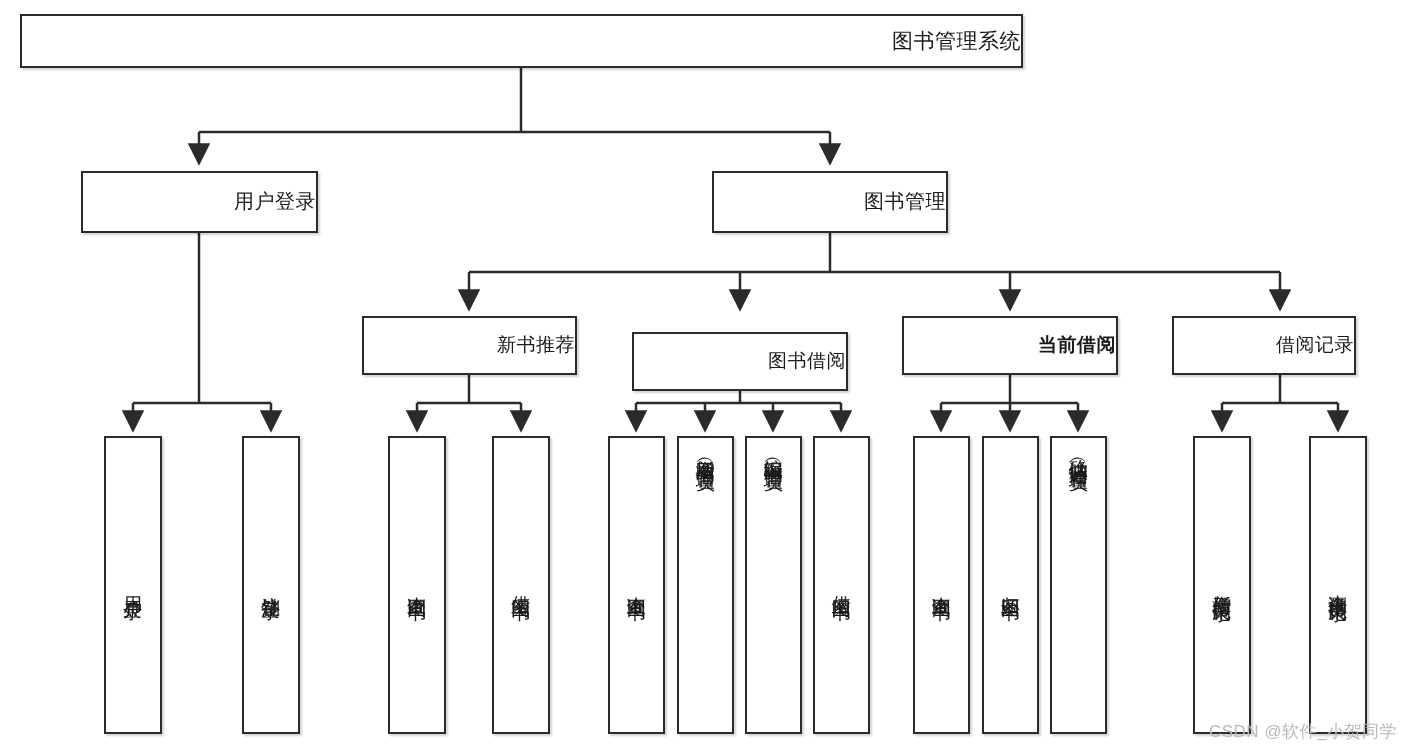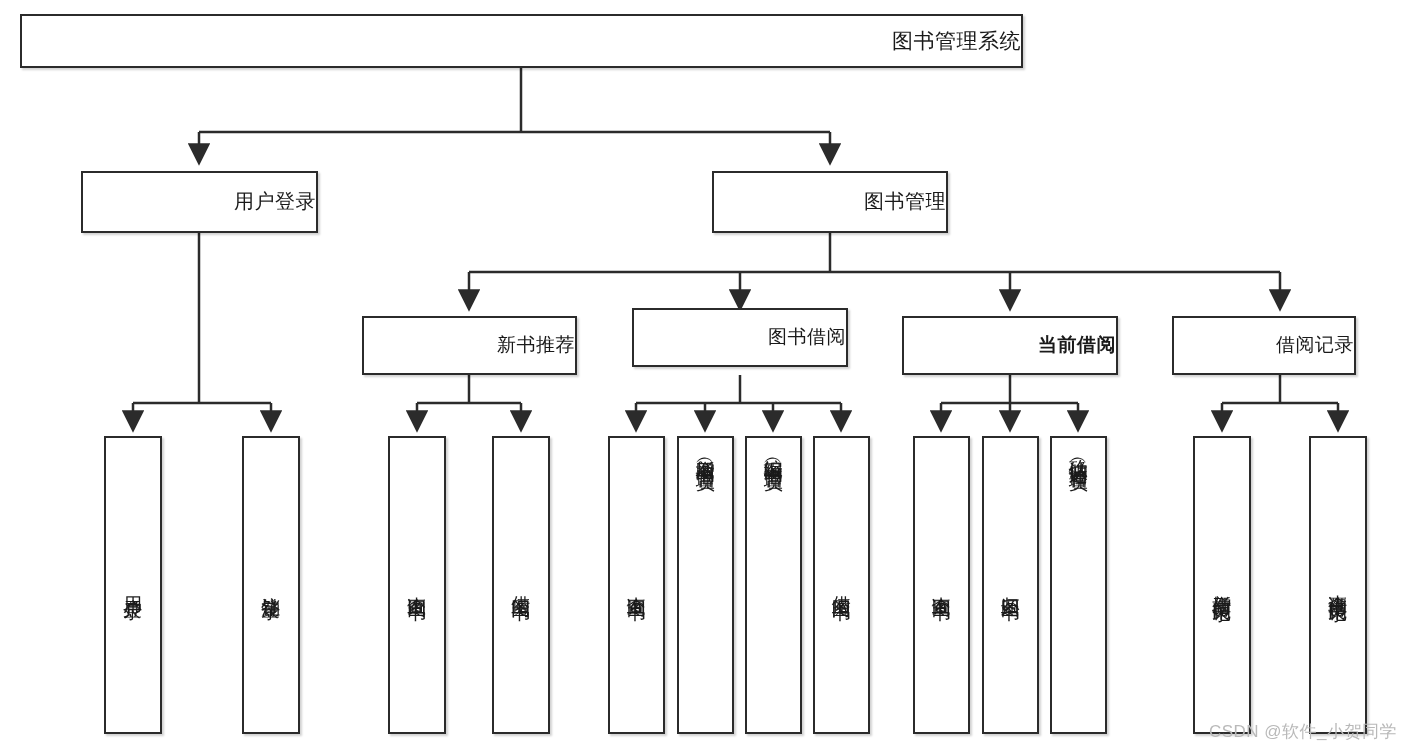--- a/index.html
+++ b/index.html
@@ -137,21 +137,21 @@
   <div class="node h-l1" style="left:81px; top:171px; width:237px; height:62px;">
     <span class="label">用户登录</span>
   </div>
   <div class="node h-l1" style="left:712px; top:171px; width:236px; height:62px;">
     <span class="label">图书管理</span>
   </div>
 
   <div class="node h-l2" style="left:362px; top:316px; width:215px; height:59px;">
     <span class="label">新书推荐</span>
   </div>
-  <div class="node h-l2" style="left:632px; top:308px; width:216px; height:59px;">
+  <div class="node h-l2" style="left:632px; top:332px; width:216px; height:59px;">
     <span class="label">图书借阅</span>
   </div>
   <div class="node h-l2" style="left:902px; top:316px; width:216px; height:59px;font-weight:bold;">
     <span class="label">当前借阅</span>
   </div>
   <div class="node h-l2" style="left:1172px; top:316px; width:184px; height:59px;">
     <span class="label">借阅记录</span>
   </div>
 
   <div class="node leaf center-v" style="left:104px; top:436px; width:58px; height:298px;">

